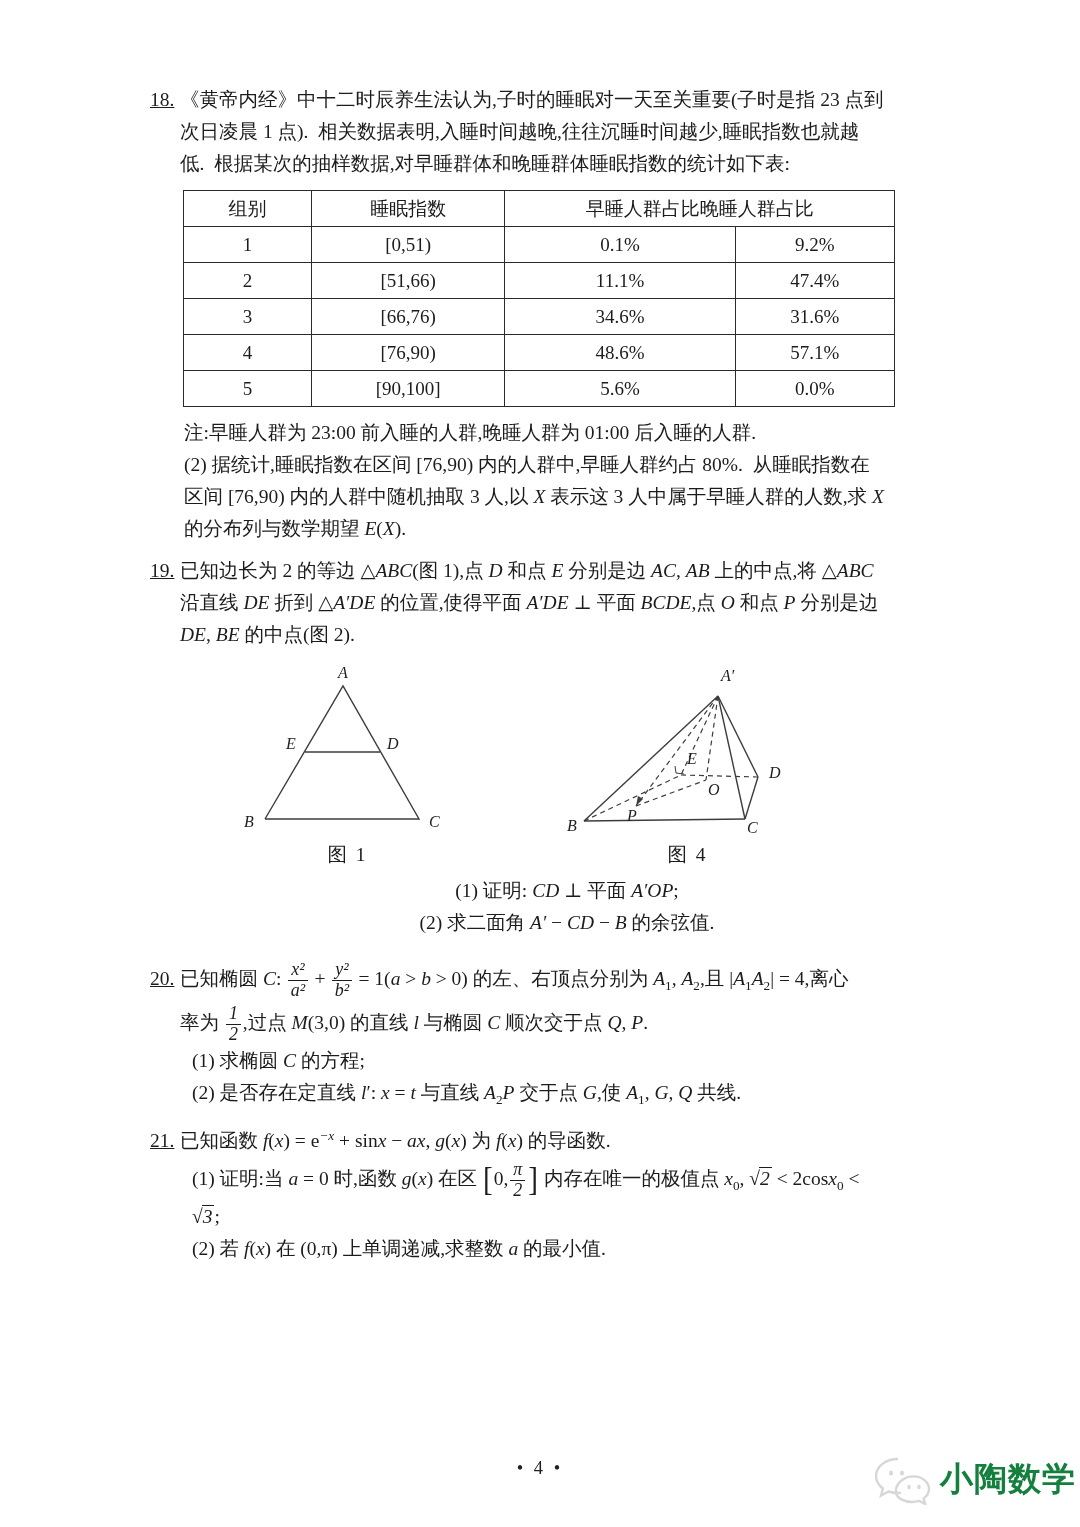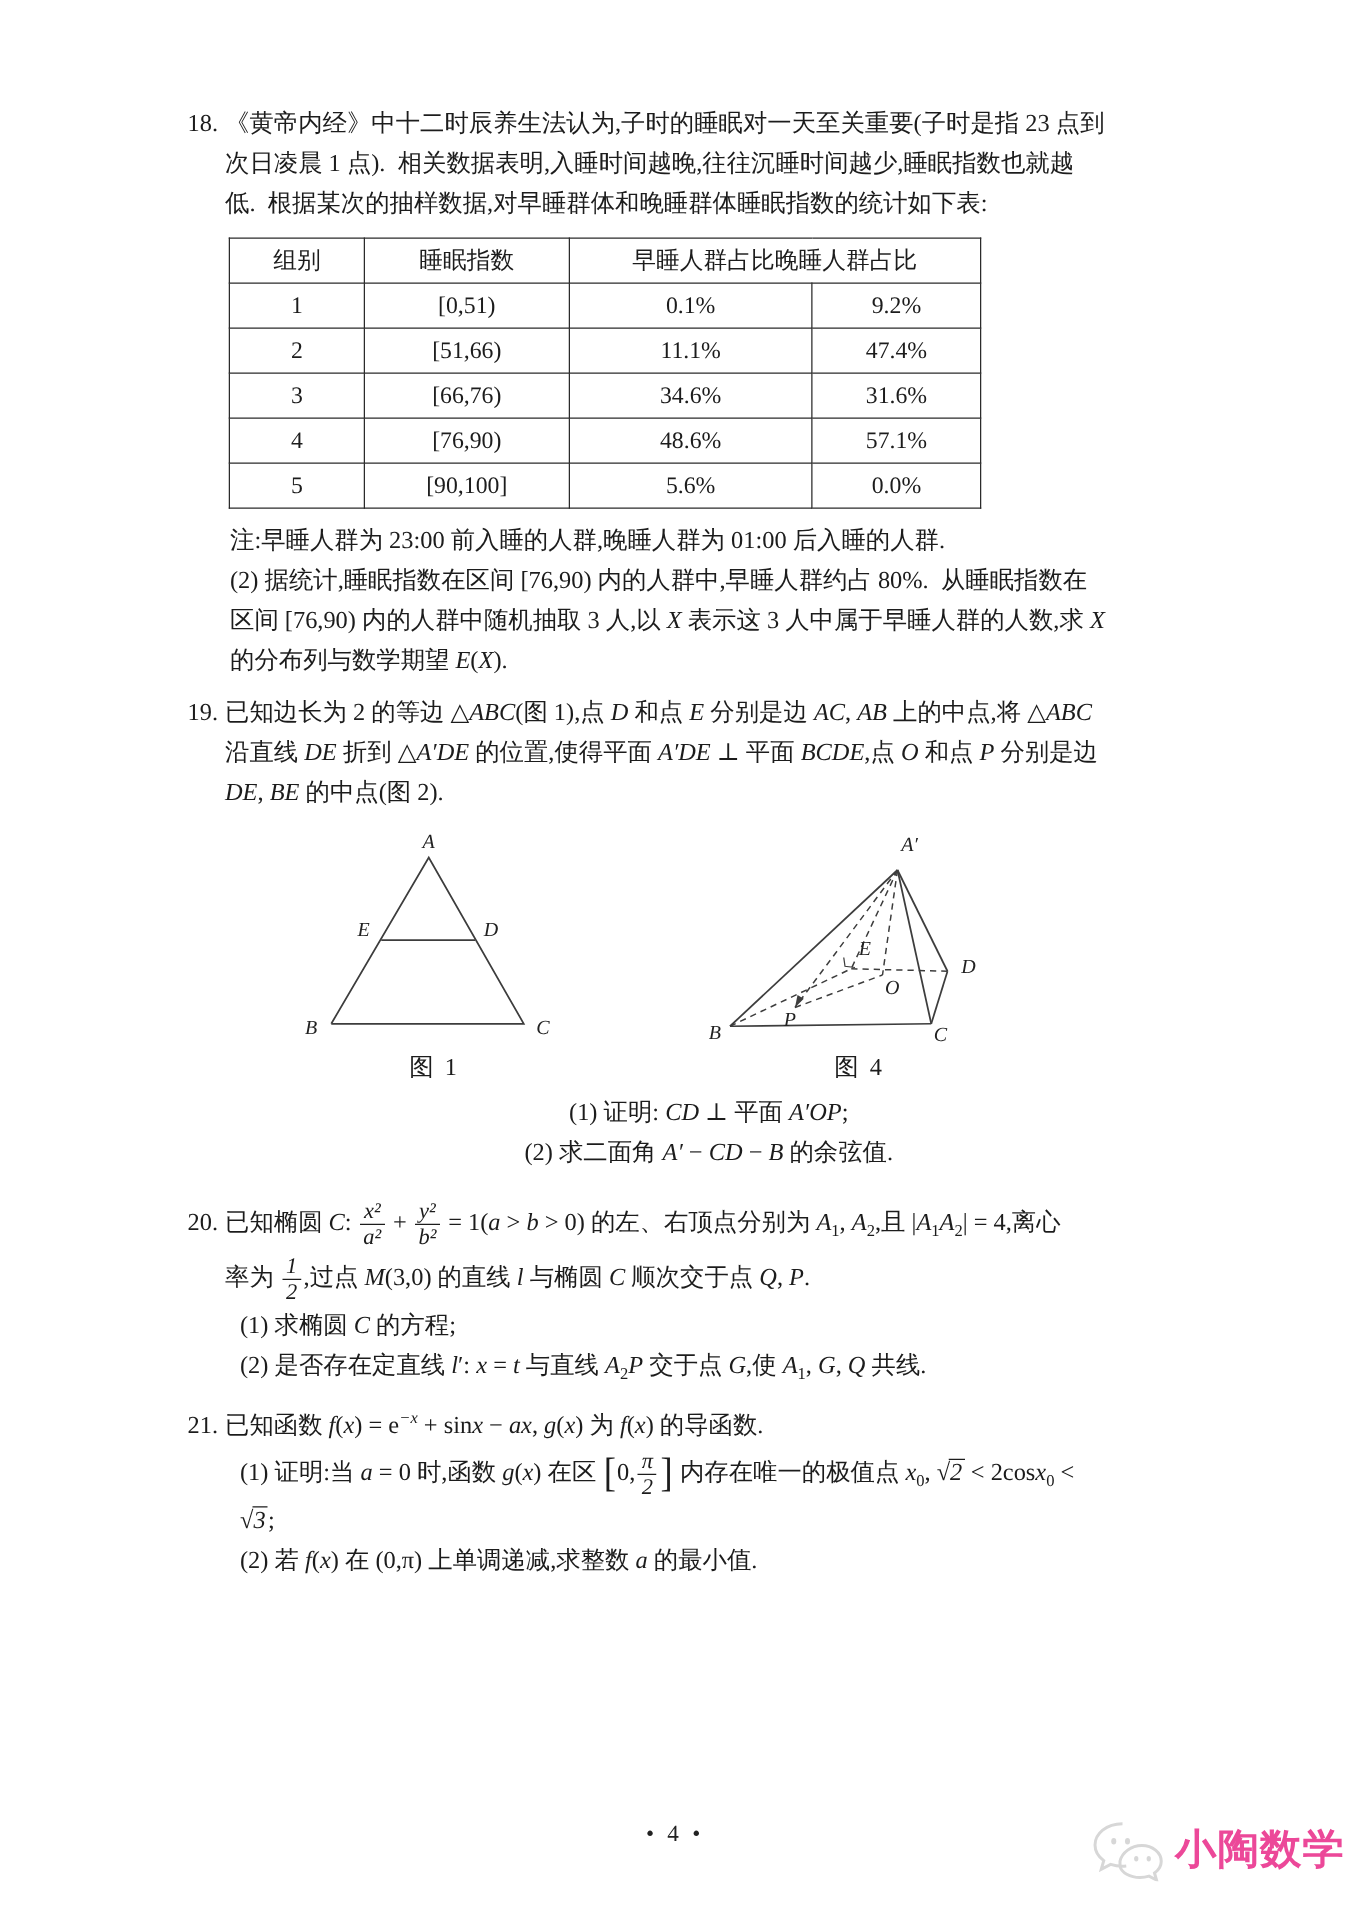--- a/index.html
+++ b/index.html
@@ -9,54 +9,54 @@
     background:#ffffff;
     font-family:"Liberation Serif","DejaVu Serif",serif;
     color:#1c1c1c;
     overflow:hidden;
     box-sizing:border-box;
     padding:84px 150px 0 150px;
   }
   .problem{position:relative;padding-left:30px;font-size:19.5px;line-height:32px;}
   .problem + .problem{margin-top:10px;}
   .line{white-space:normal;}
-  .pnum{display:inline-block;margin-left:-30px;width:30px;}
+  .pnum{display:inline-block;margin-left:-30px;width:30px;text-decoration:underline;}
   .sub{margin-left:4px;}
   .sub19{margin-left:24px;text-align:center;}
   .sub20{margin-left:12px;}
   .seg-i{font-style:italic;}
   sup.seg-sup{font-size:0.68em;font-style:italic;line-height:0;}
   sub.seg-sub{font-size:0.68em;line-height:0;}
   .frac{display:inline-block;vertical-align:-0.62em;text-align:center;font-style:italic;font-size:0.92em;line-height:1;margin:0 2px;}
   .frac .fn{display:block;padding:0 3px 1px 3px;border-bottom:1.3px solid #1c1c1c;}
   .frac .fd{display:block;padding-top:1px;}
   .sqrt{display:inline-block;white-space:nowrap;font-style:italic;}
   .sqrt .sqbody{border-top:1.3px solid #1c1c1c;padding:0 2px 0 1px;margin-left:-1px;}
   .bb{display:inline-block;font-size:1.5em;line-height:0;vertical-align:-0.14em;transform:scaleY(1.12);margin:0 1px;}
   
-  table.sleep{border-collapse:collapse;margin:10px 0 10px 3px;width:602px;table-layout:fixed;}
+  table.sleep{border-collapse:collapse;margin:10px 0 10px 3px;width:712px;table-layout:fixed;}
   table.sleep th,table.sleep td{
     border:1.6px solid #2b2b2b;text-align:center;font-weight:normal;
     font-size:19px;height:35px;padding:0;
   }
   table.sleep col.c1{width:18%;} table.sleep col.c2{width:27.2%;}
   table.sleep col.c3{width:32.4%;} table.sleep col.c4{width:22.4%;}
   td.interval{font-size:20px;}
   
   .figrow{display:flex;align-items:flex-start;margin:12px 0 4px 40px;gap:70px;}
   .figure{text-align:center;}
   .figure svg{display:block;}
   .figcap{font-size:19.5px;margin-top:4px;letter-spacing:2px;}
   .fig-label{font-family:"Liberation Serif","DejaVu Serif",serif;font-style:italic;font-size:16px;fill:#222;}
   .fig-line{stroke:#3d3d3d;stroke-width:1.4;fill:none;}
   .fig-dash{stroke:#3d3d3d;stroke-width:1.2;fill:none;stroke-dasharray:5 4;}
   
   .pageno{position:absolute;left:0;right:0;bottom:48px;text-align:center;font-size:18.5px;letter-spacing:3px;color:#222;}
   .watermark{position:absolute;right:4px;bottom:22px;display:flex;align-items:center;color:#d2d2d2;}
-  .watermark .wm-text{font-size:33px;font-weight:bold;letter-spacing:1px;color:#ec4899;text-shadow:0 1px 0 #ffffff;}
+  .watermark .wm-text{font-size:33px;font-weight:bold;letter-spacing:1px;color:#15803d;text-shadow:0 1px 0 #ffffff;}
 </style>
 </head>
 <body>
 
 <div class="page">
 
   <div class="problem">
     <div class="line"><span class="pnum">18.</span><span>《黄帝内经》中十二时辰养生法认为,子时的睡眠对一天至关重要(子时是指 23 点到</span></div>
     <div class="line">次日凌晨 1 点). &nbsp;相关数据表明,入睡时间越晚,往往沉睡时间越少,睡眠指数也就越</div>
     <div class="line">低. &nbsp;根据某次的抽样数据,对早睡群体和晚睡群体睡眠指数的统计如下表:</div>

